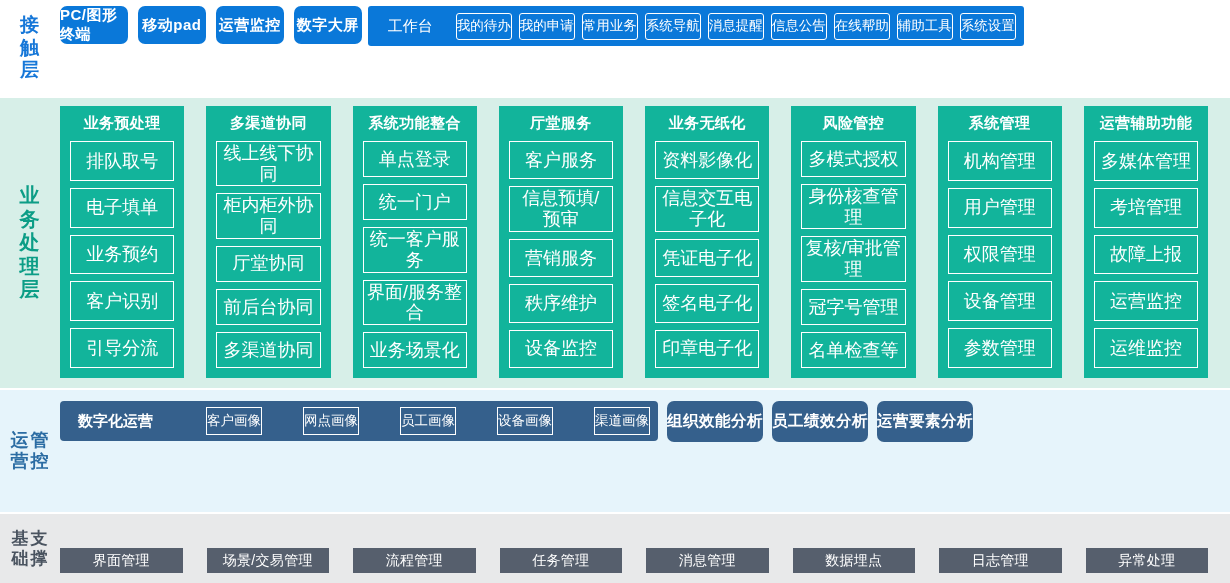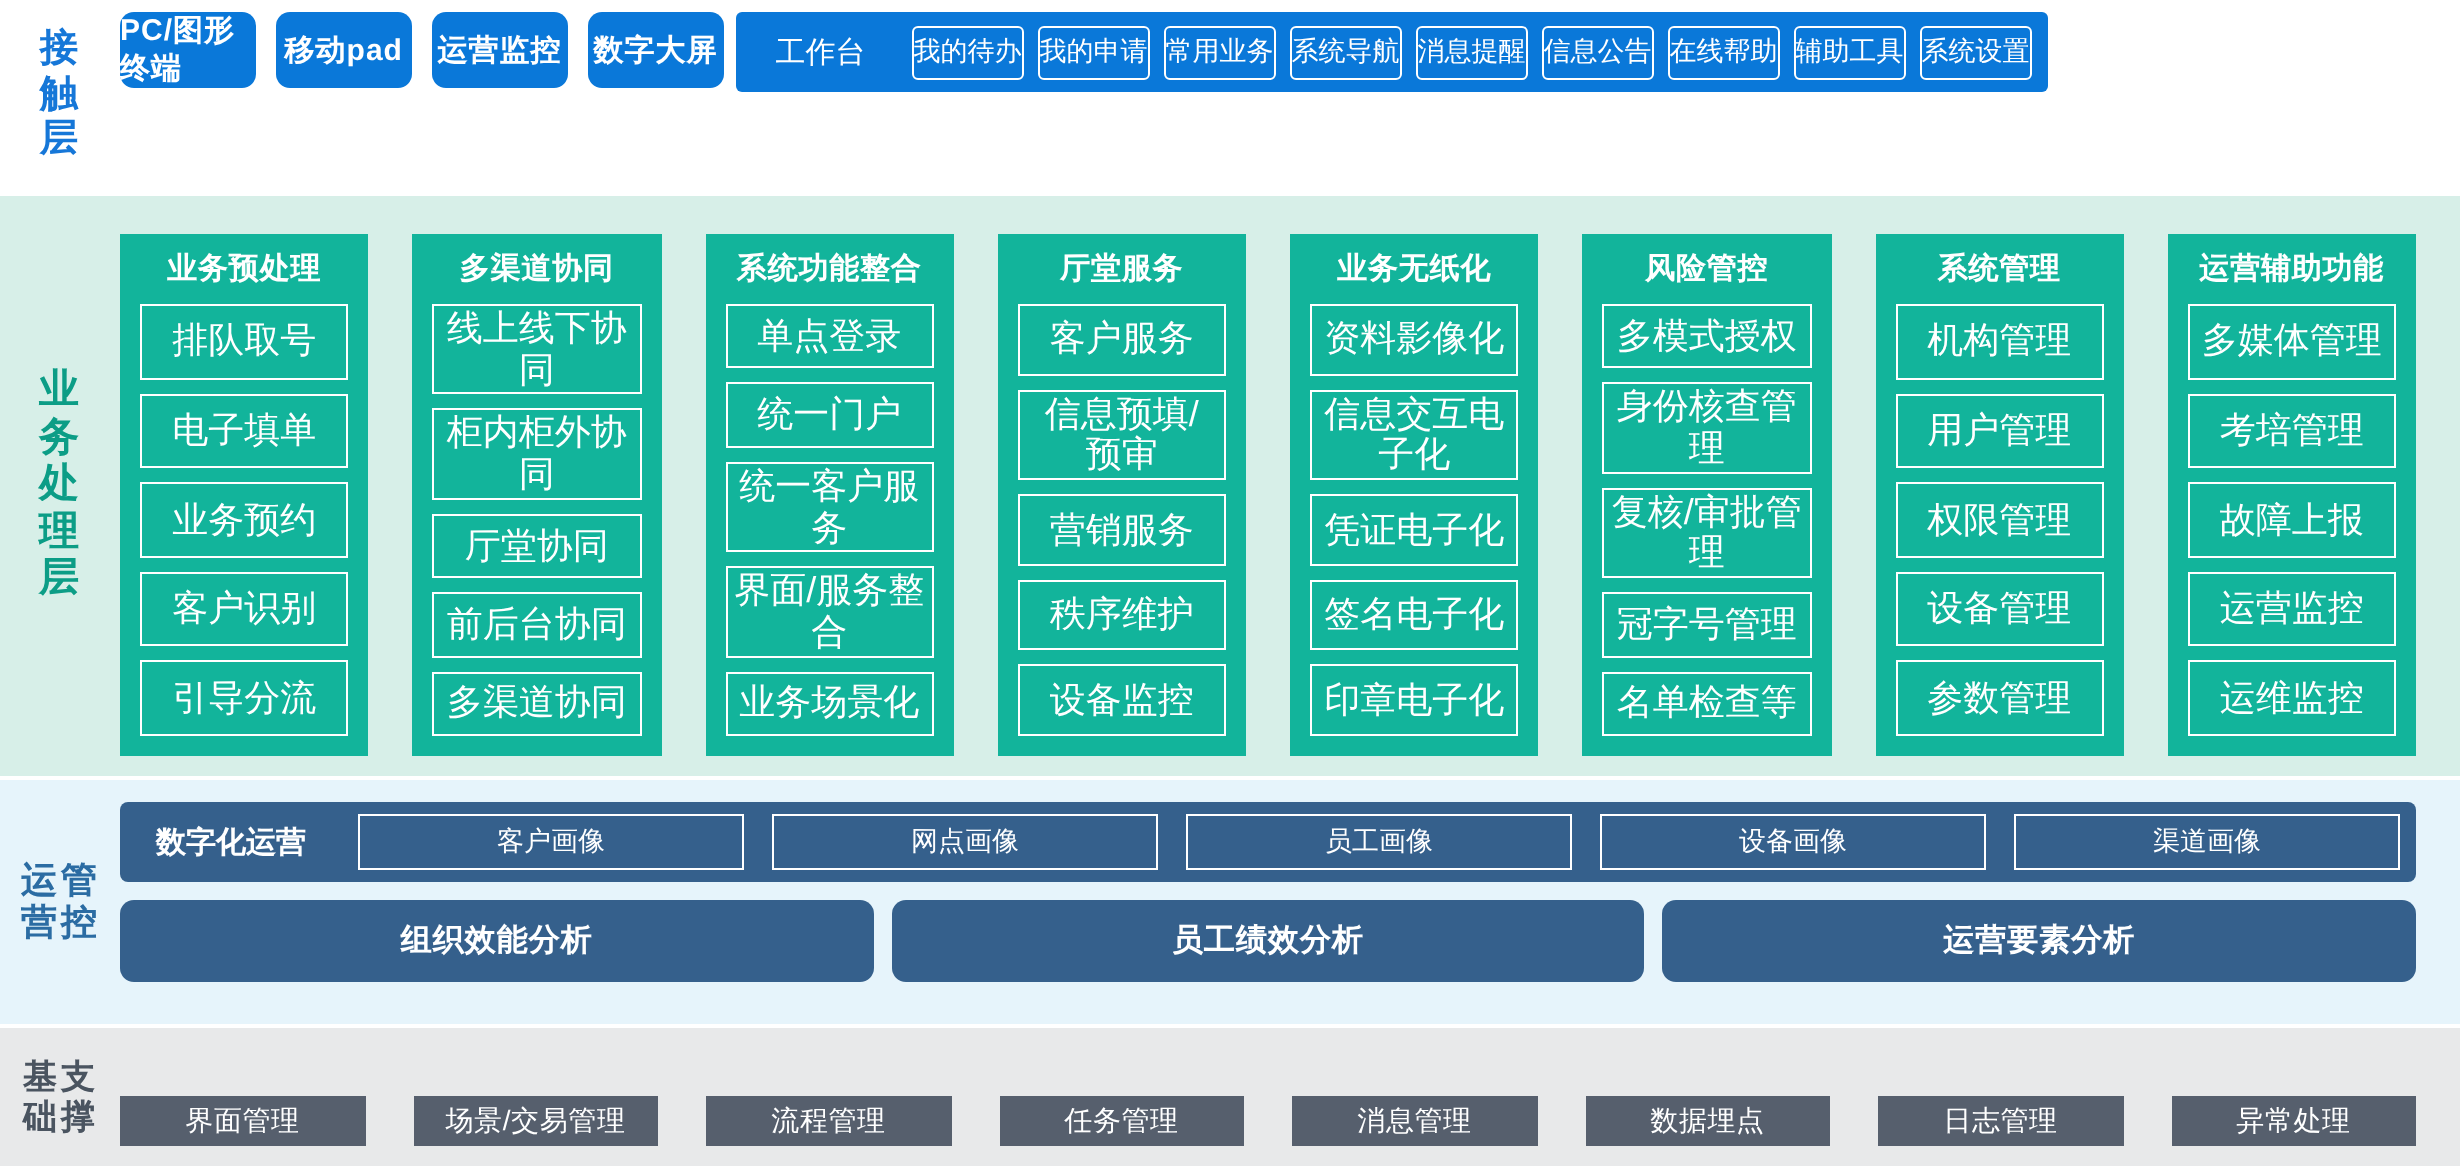--- a/index.html
+++ b/index.html
@@ -113,21 +113,21 @@
     flex: 0 0 290px;
     display: flex;
     background: #d7efe8;
     margin-top: 2px;
   }
   .sec-business .side-label { color: #0c9d86; font-size: 20px; }
   .business-body {
     flex: 1;
     display: flex;
     gap: 22px;
-    padding: 19px 22px 10px 0;
+    padding: 8px 22px 10px 0;
   }
   .biz-col {
     flex: 1;
     background: #12b49b;
     display: flex;
     flex-direction: column;
     align-items: center;
     padding: 8px 10px 10px 10px;
   }
   .biz-col-title {
@@ -163,21 +163,21 @@
   .sec-ops {
     flex: 0 0 122px;
     display: flex;
     background: #e6f4fb;
     margin-top: 2px;
   }
   .sec-ops .side-label { color: #2b6ca3; font-size: 18px; }
   .ops-body {
     flex: 1;
     display: flex;
-    flex-direction: column;
+    flex-direction: row;
     gap: 9px;
     padding: 11px 22px 11px 0;
   }
   .ops-row1 {
     height: 40px;
     background: #35608c;
     border-radius: 4px;
     display: flex;
     align-items: center;
     padding: 0 8px;
@@ -193,20 +193,21 @@
   .ops-chip {
     flex: 1;
     height: 28px;
     border: 1px solid #ffffff;
     color: #ffffff;
     font-size: 13.5px;
     display: flex;
     align-items: center;
     justify-content: center;
     white-space: nowrap;
+    margin-left: 27px;
   }
   .ops-row2 {
     height: 41px;
     display: flex;
     gap: 9px;
   }
   .ops-big {
     flex: 1;
     background: #35608c;
     border-radius: 7px;

